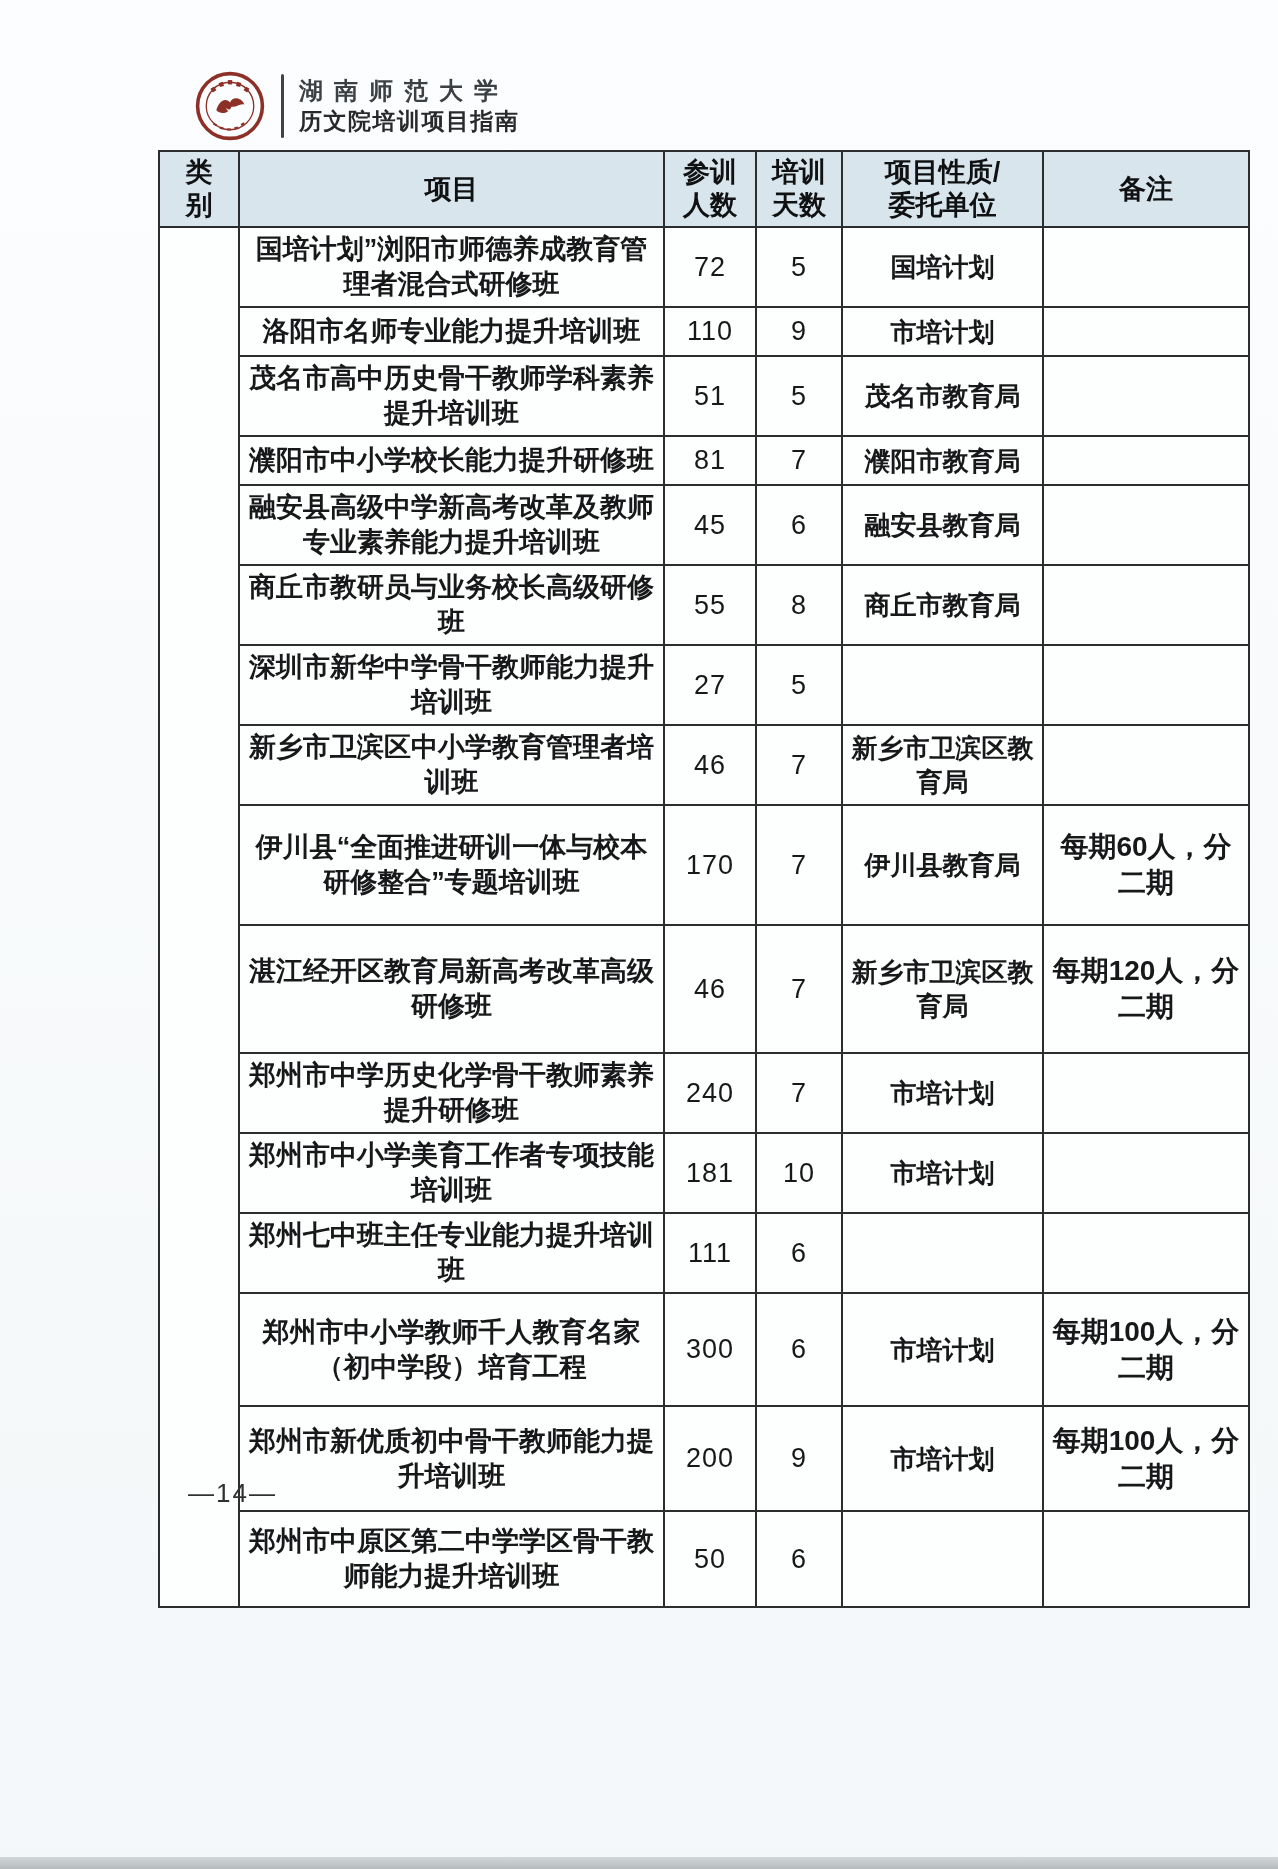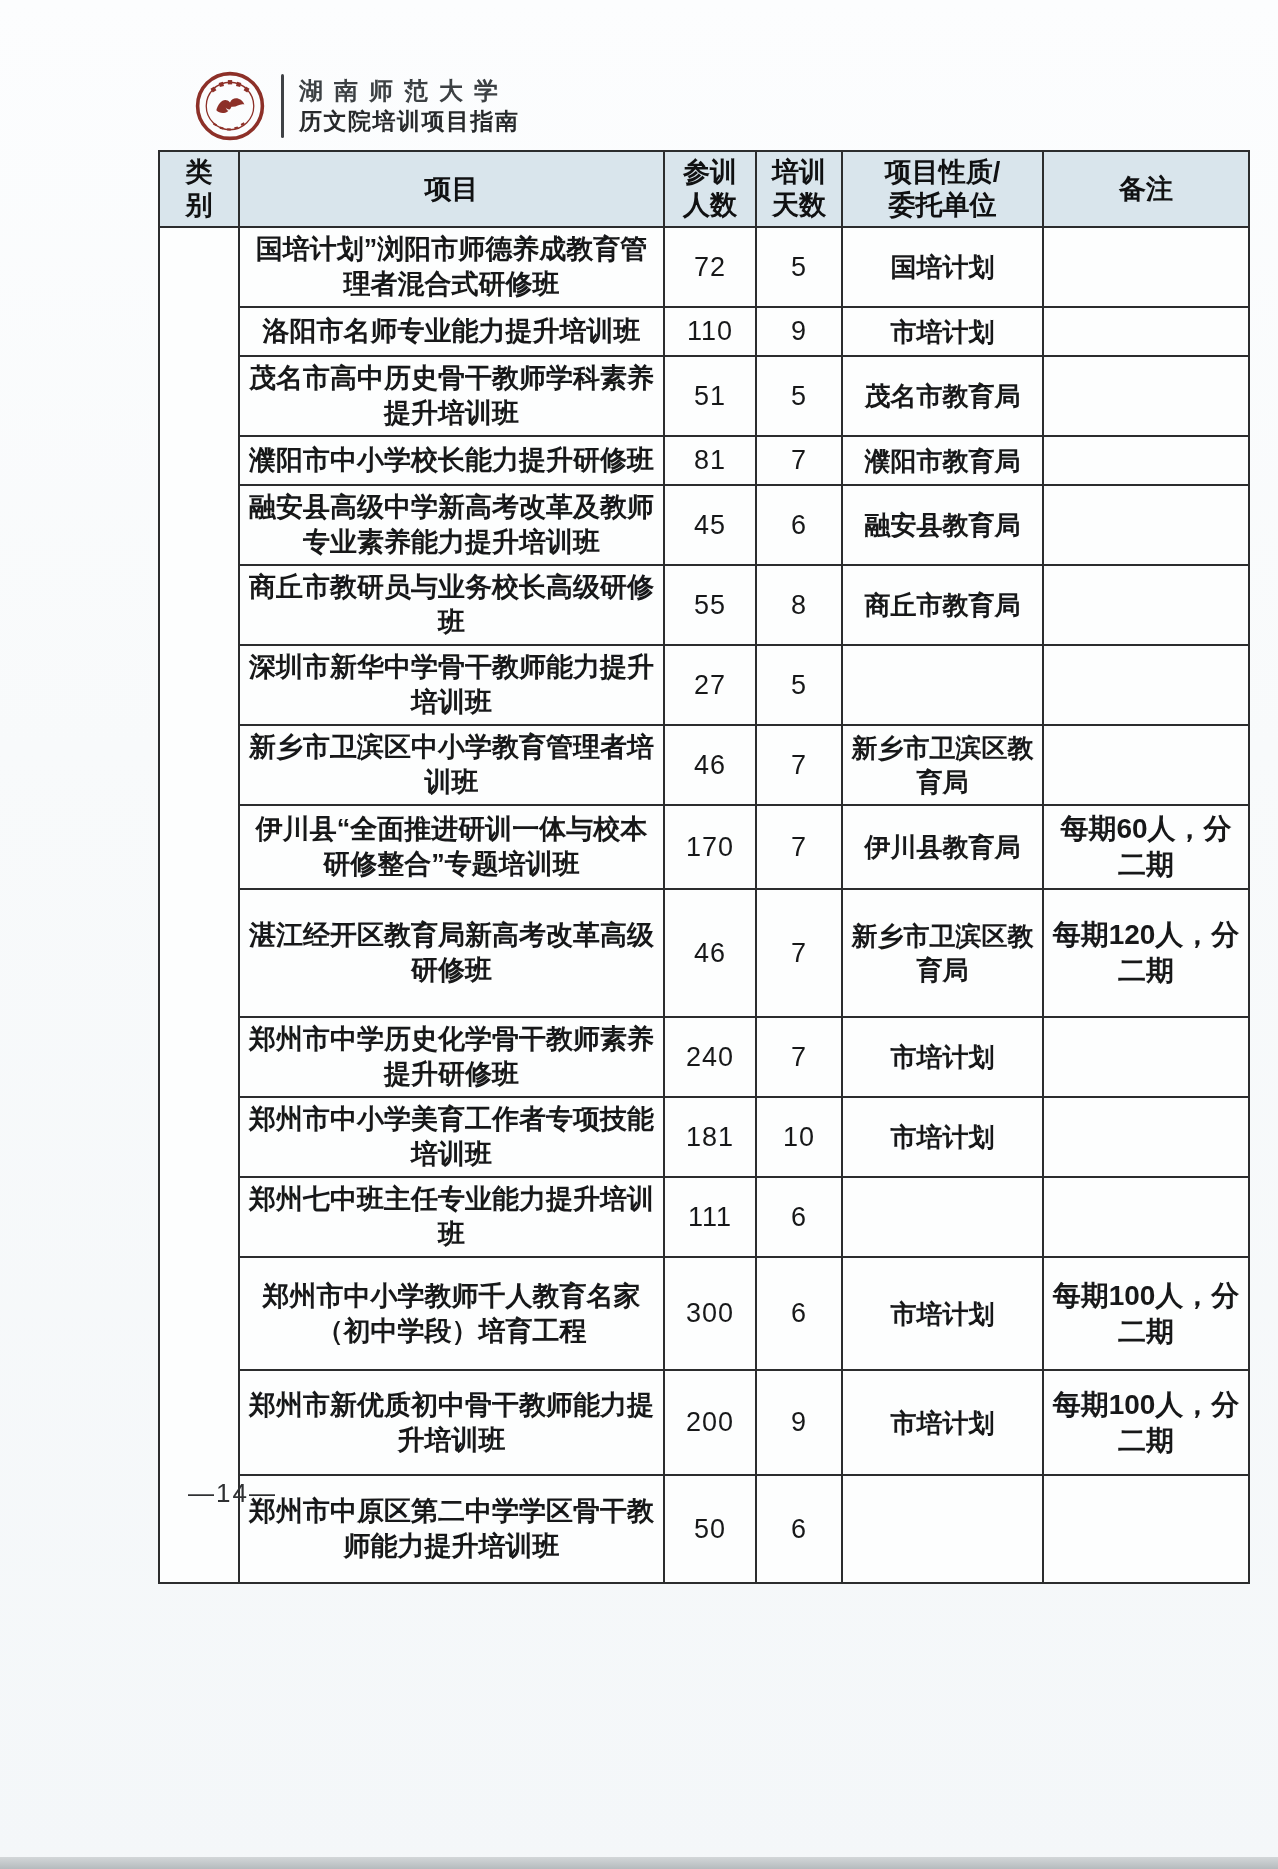--- a/index.html
+++ b/index.html
@@ -175,21 +175,21 @@
           <td class="nature-cell"></td>
           <td class="remark-cell"></td>
         </tr>
         <tr style="height: 68px;">
           <td class="project-cell">新乡市卫滨区中小学教育管理者培训班</td>
           <td class="num-cell">46</td>
           <td class="num-cell">7</td>
           <td class="nature-cell">新乡市卫滨区教育局</td>
           <td class="remark-cell"></td>
         </tr>
-        <tr style="height: 84px;">
+        <tr style="height: 120px;">
           <td class="project-cell">伊川县“全面推进研训一体与校本研修整合”专题培训班</td>
           <td class="num-cell">170</td>
           <td class="num-cell">7</td>
           <td class="nature-cell">伊川县教育局</td>
           <td class="remark-cell">每期60人，分二期</td>
         </tr>
         <tr style="height: 128px;">
           <td class="project-cell">湛江经开区教育局新高考改革高级研修班</td>
           <td class="num-cell">46</td>
           <td class="num-cell">7</td>
@@ -224,21 +224,21 @@
           <td class="nature-cell">市培计划</td>
           <td class="remark-cell">每期100人，分二期</td>
         </tr>
         <tr style="height: 105px;">
           <td class="project-cell">郑州市新优质初中骨干教师能力提升培训班</td>
           <td class="num-cell">200</td>
           <td class="num-cell">9</td>
           <td class="nature-cell">市培计划</td>
           <td class="remark-cell">每期100人，分二期</td>
         </tr>
-        <tr style="height: 108px;">
+        <tr style="height: 96px;">
           <td class="project-cell">郑州市中原区第二中学学区骨干教师能力提升培训班</td>
           <td class="num-cell">50</td>
           <td class="num-cell">6</td>
           <td class="nature-cell"></td>
           <td class="remark-cell"></td>
         </tr>
       </tbody>
   </table>
 
   <div class="page-number">—14—</div>

